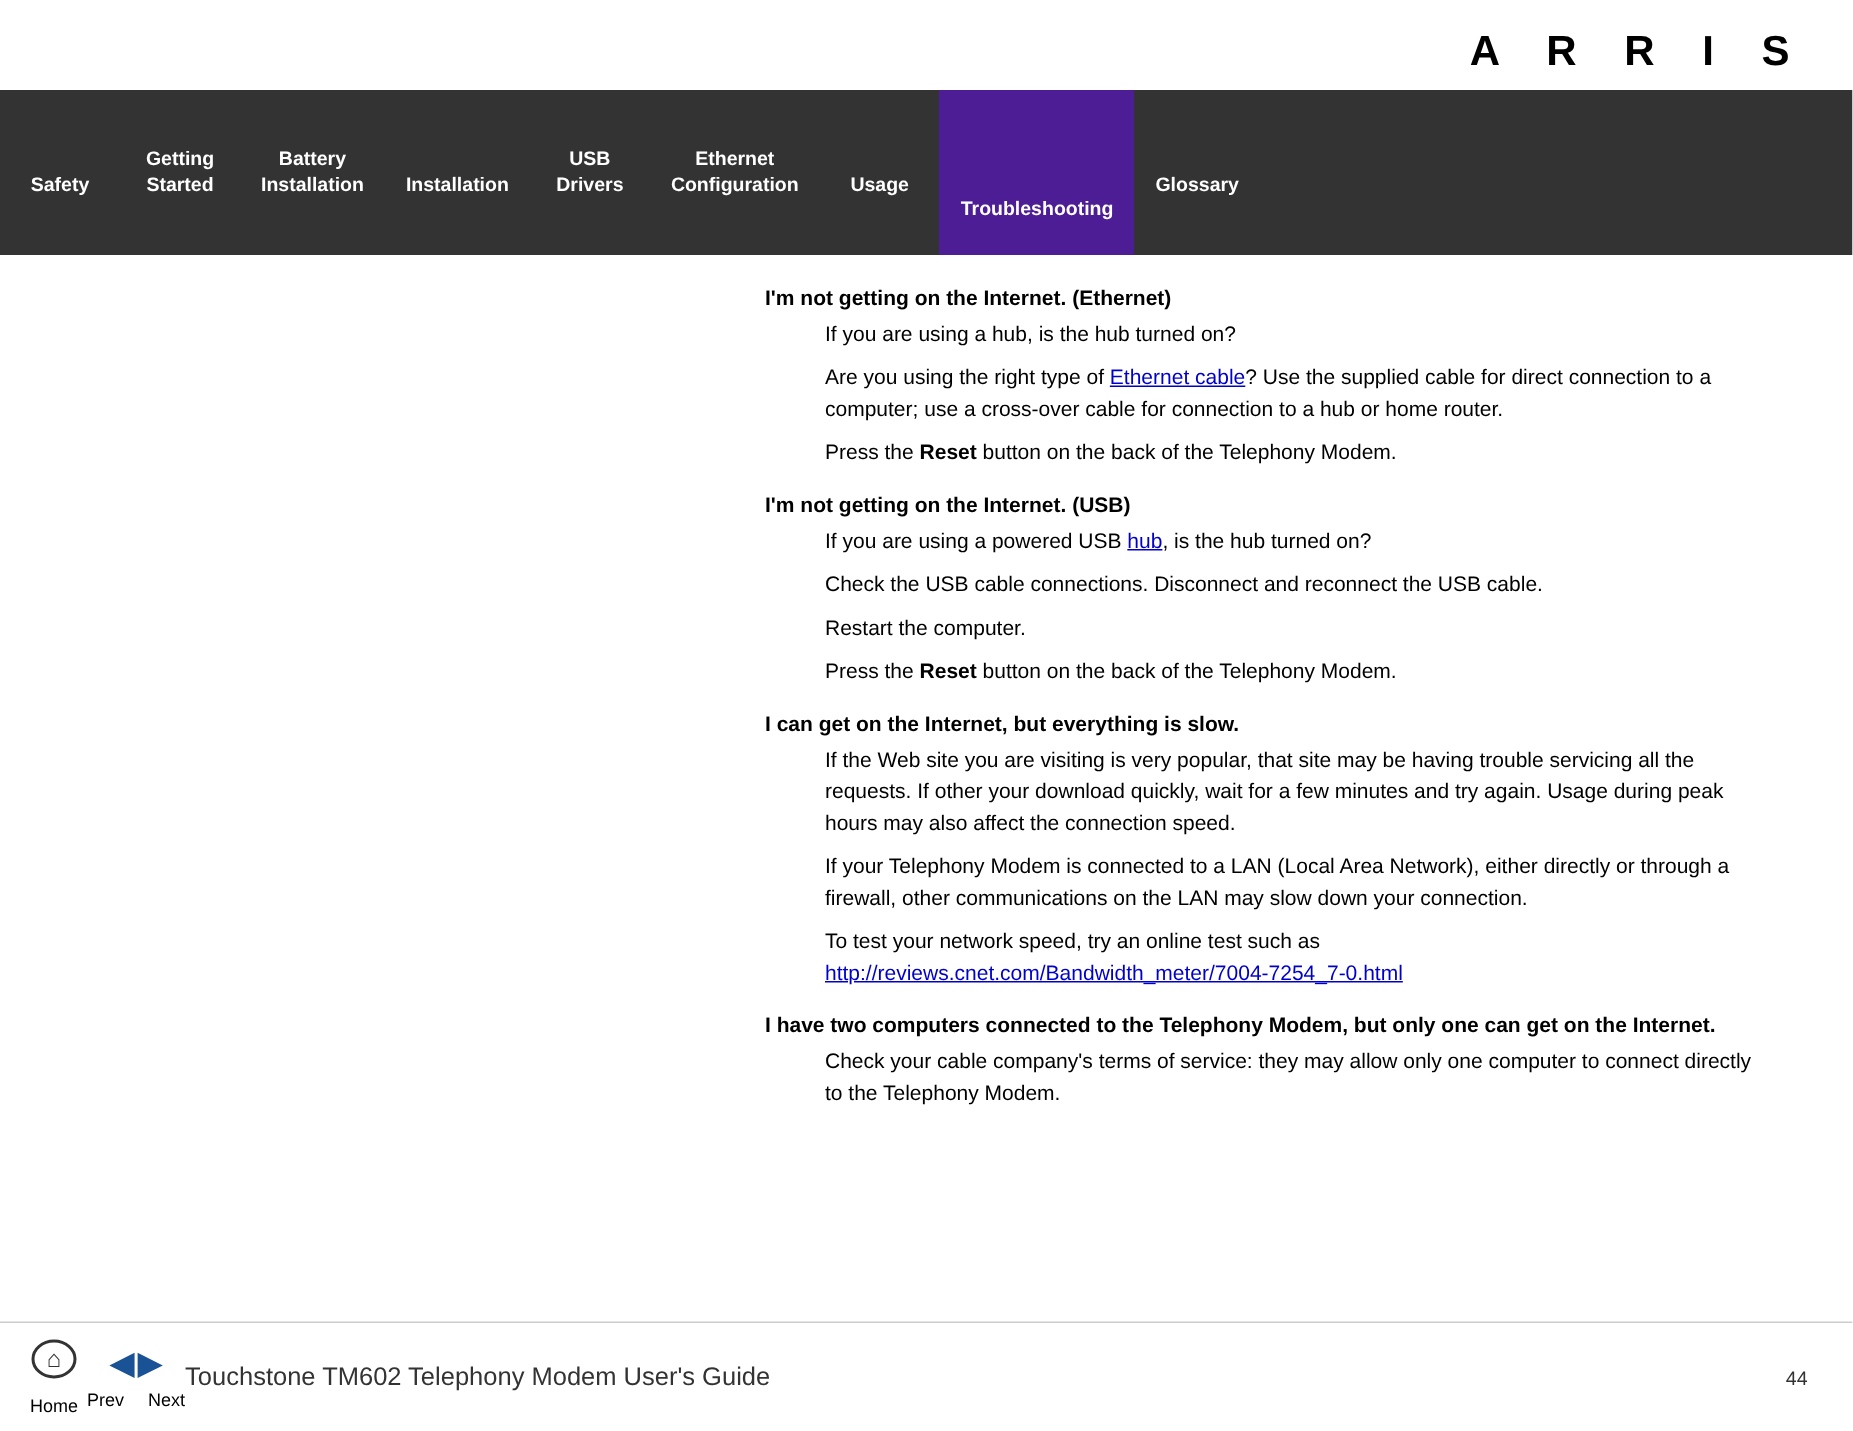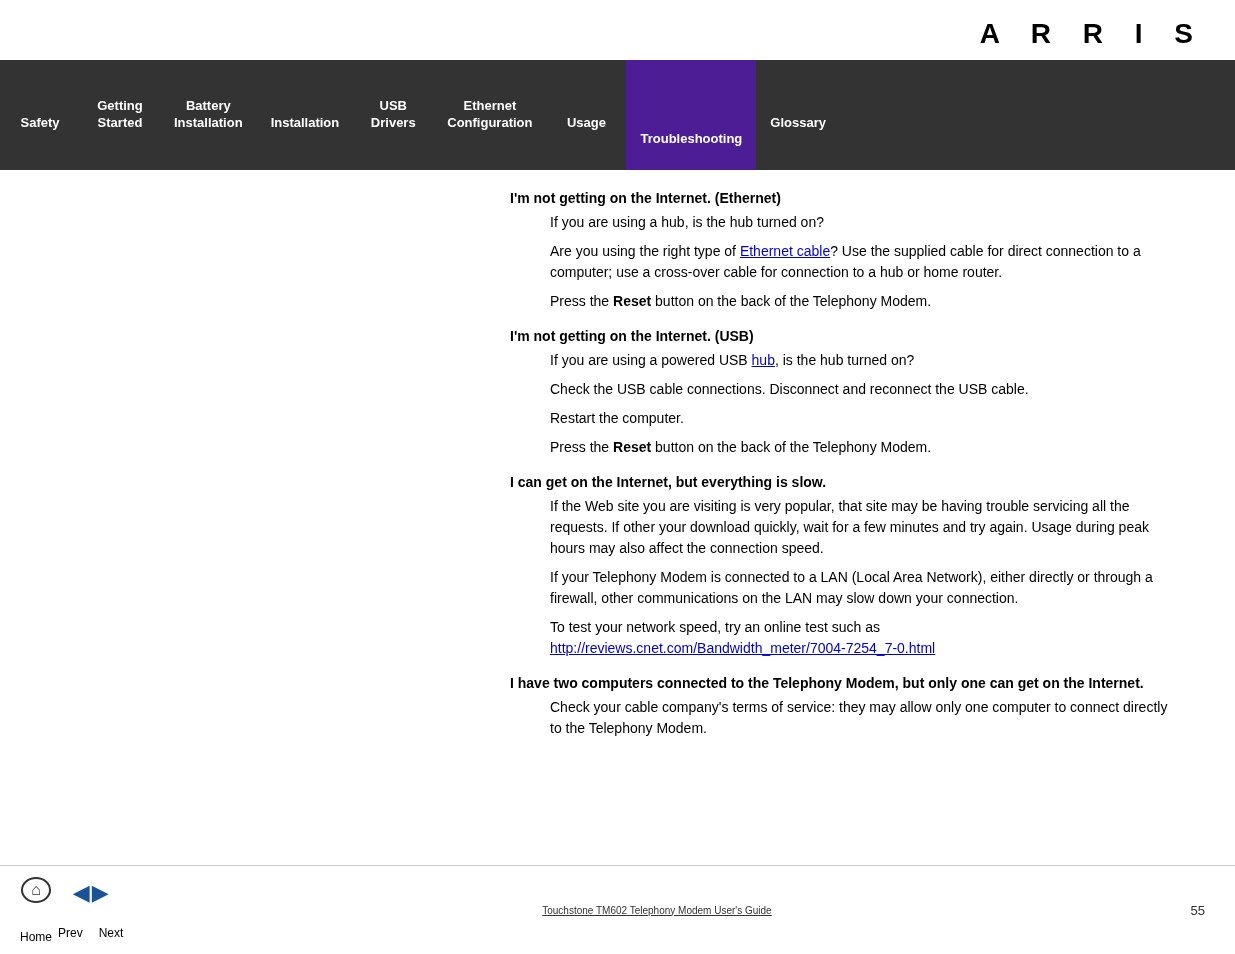--- a/index.html
+++ b/index.html
@@ -95,24 +95,22 @@
       left: 0;
       right: 0;
       display: flex;
       align-items: center;
       padding: 10px 20px;
       border-top: 1px solid #ccc;
     }
 
     .footer-center {
       flex: 1;
-      text-align: center;
-      font-size: 10px;
+      font-size: 17px;
       color: #333;
-      text-decoration: underline;
     }
 
     .footer-page {
       font-size: 13px;
       color: #333;
       margin-right: 10px;
     }
 
     .home-icon {
       font-size: 22px;
@@ -122,21 +120,21 @@
 
     .nav-arrow {
       font-size: 20px;
       cursor: pointer;
       color: #1a5296;
     }
 
     .footer-label {
       font-size: 12px;
       text-align: center;
-      margin-top: 20px;
+      margin-top: 4px;
     }
 
     .footer-btn-group {
       display: flex;
       flex-direction: column;
       align-items: center;
       margin-right: 6px;
     }
 
     .footer-arrows-group {
@@ -268,14 +266,14 @@
     <div style="display:flex; gap:16px;">
       <div class="footer-label">Prev</div>
       <div class="footer-label">Next</div>
     </div>
   </div>
 
   <div class="footer-center">
     <span>Touchstone TM602 Telephony Modem User's Guide</span>
   </div>
 
-  <div class="footer-page">55</div>
+  <div class="footer-page">44</div>
 </div>
 
 </body></html>

